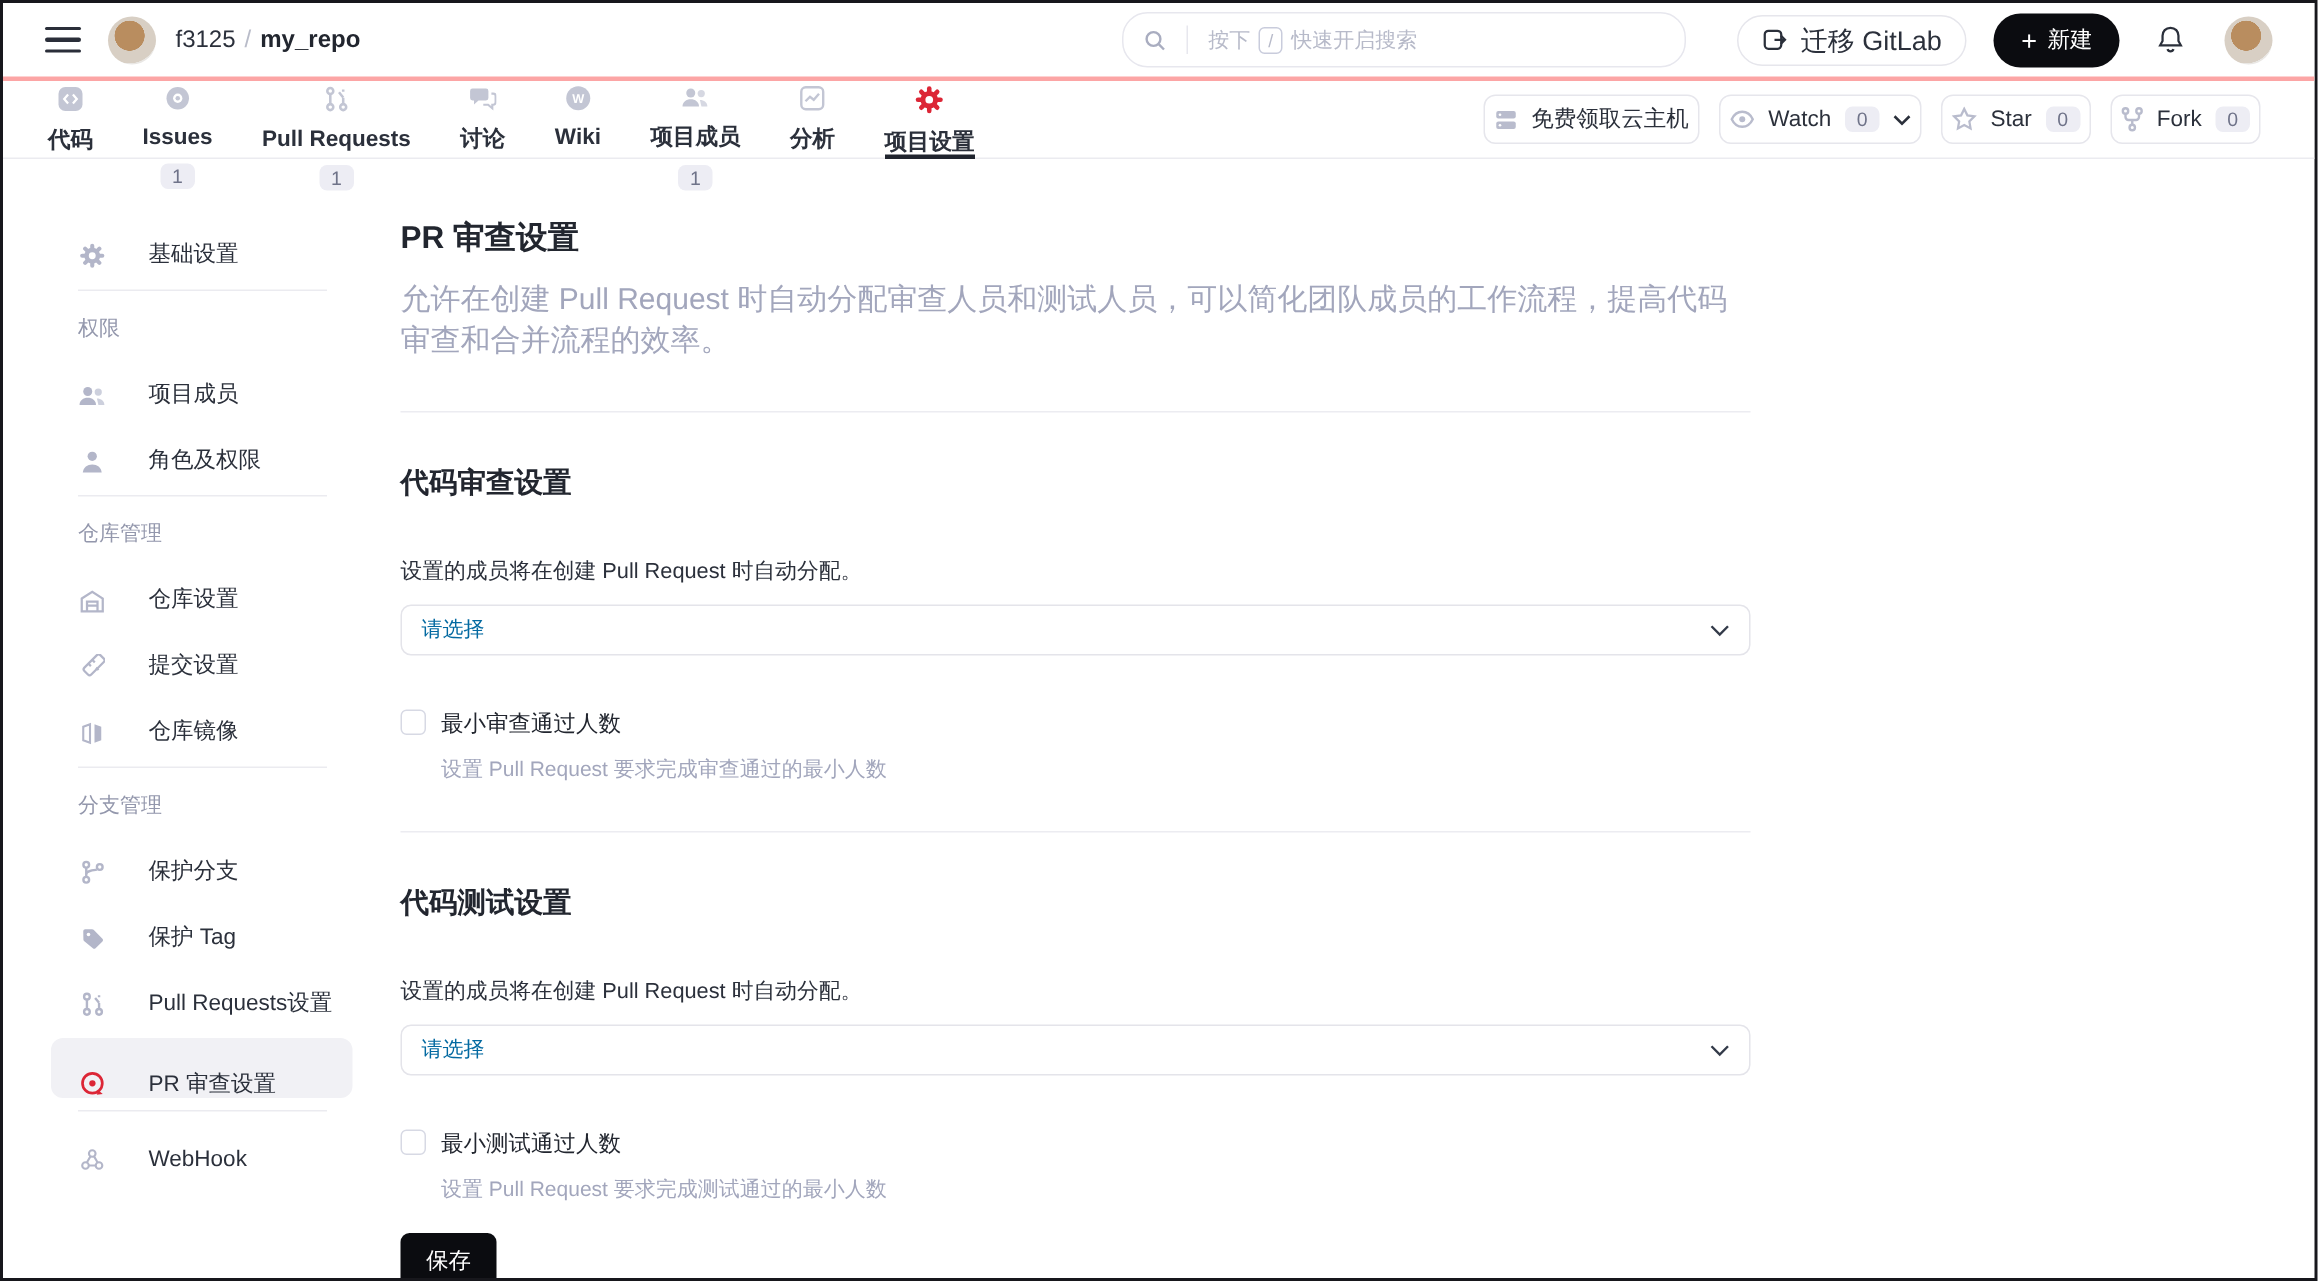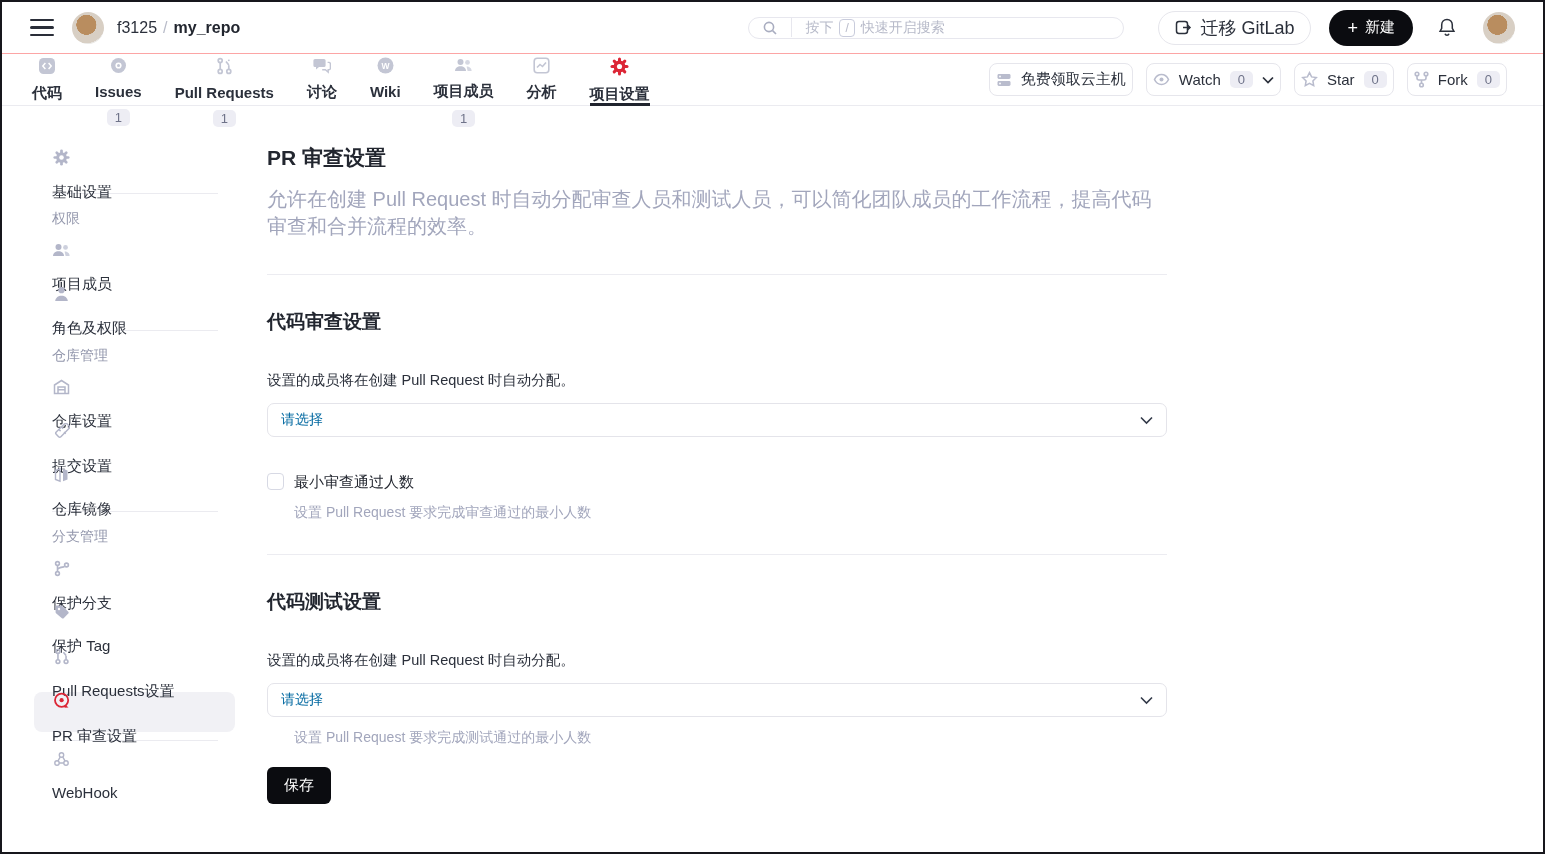--- a/index.html
+++ b/index.html
@@ -4,48 +4,48 @@
 <style>
   * { margin:0; padding:0; box-sizing:border-box; }
   html,body { width:1545px; height:854px; }
   body {
     font-family:"Liberation Sans","DejaVu Sans",sans-serif;
     background:#fff; color:#2b303b;
     border:2px solid #17171c;
     overflow:hidden;
   }
   
-  .header { height:52px; display:flex; align-items:center; padding:0 28px 0 28px; border-bottom:1px solid #fca5a5; background:#fff; }
+  .header { height:52px; display:flex; align-items:center; padding:0 28px 0 28px; border-bottom:3px solid #fca5a5; background:#fff; }
   .hamburger { width:24px; cursor:pointer; display:flex; flex-direction:column; gap:5px; }
   .hamburger span { display:block; height:2.5px; background:#2a2e39; border-radius:2px; }
   .avatar { width:32px; height:32px; border-radius:50%; background:radial-gradient(circle at 45% 40%, #b98d5f 0 38%, #d8cfc4 39% 70%, #e9e7e4 71%); flex-shrink:0; }
   .crumb { margin-left:13px; font-size:16px; display:flex; align-items:center; gap:6px; }
   .crumb .owner { color:#2b303b; }
   .crumb .sep { color:#b9bcc9; }
   .crumb .repo { font-weight:700; color:#22262f; }
-  .search { margin-left:auto; width:376px; height:22px; border:1px solid #e7e7ee; border-radius:17px; display:flex; align-items:center; color:#b7bac9; font-size:14px; background:#fff; cursor:text; }
+  .search { margin-left:auto; width:376px; height:37px; border:1px solid #e7e7ee; border-radius:17px; display:flex; align-items:center; color:#b7bac9; font-size:14px; background:#fff; cursor:text; }
   .search .mag { margin-left:13px; display:flex; }
   .search .vsep { width:1px; height:19px; background:#e7e7ee; margin:0 13px; }
   .keycap { display:inline-block; border:1px solid #c9ccdc; border-radius:4px; padding:0px 5px; font-size:12px; line-height:16px; margin:0 6px; color:#b7bac9; }
   .btn-outline-pill { margin-left:34px; height:34px; border:1px solid #e6e6ec; border-radius:17px; background:#fff; display:flex; align-items:center; gap:8px; padding:0 16px; font-size:18px; color:#2b303b; cursor:pointer; }
   .btn-new { margin-left:18px; height:36px; border:none; border-radius:18px; background:#0b0c10; color:#fff; display:flex; align-items:center; gap:7px; padding:0 18px; font-size:15px; cursor:pointer; }
   .btn-new .plus { font-size:18px; line-height:1; }
   .bell { margin-left:24px; display:flex; cursor:pointer; }
   .header .avatar.user { margin-left:26px; cursor:pointer; }
   
   .tabbar { height:52px; display:flex; align-items:center; padding:0 36px 0 30px; border-bottom:1px solid #ebebf0; background:#fff; }
   .tab { height:52px; display:flex; align-items:center; gap:9px; margin-right:33px; font-size:15px; font-weight:600; color:#2b303b; border-bottom:3px solid transparent; padding-top:3px; cursor:pointer; white-space:nowrap;flex-direction:column; }
   .tab.active { border-bottom-color:#20242e; }
   .badge { background:#ededf4; color:#6f7389; font-size:13px; font-weight:400; border-radius:5px; padding:1px 8px; }
   .tab-actions { margin-left:auto; display:flex; gap:13px; align-items:center; }
   .action-btn { height:33px; border:1px solid #e6e6ec; border-radius:8px; background:#fff; display:flex; align-items:center; gap:9px; padding:0 6px; font-size:15px; font-weight:500; color:#2b303b; cursor:pointer; white-space:nowrap; }
   
   .content { display:flex; align-items:flex-start; height:750px; }
   .sidebar { width:201px; margin-left:32px; padding-top:43px; flex-shrink:0; }
-  .s-item { width:201px; height:30px; margin-bottom:14px; display:flex; align-items:flex-start; gap:17px; padding-left:18px; font-size:15px; color:#2b303b; cursor:pointer; border-radius:8px;flex-direction:column; }
+  .s-item { width:201px; height:30px; margin-bottom:14px; display:flex; align-items:flex-end; gap:28px; padding-left:18px; font-size:15px; color:#2b303b; cursor:pointer; border-radius:8px; }
   .s-item.active { height:40px; background:#f1f1f5; margin-bottom:8px; }
   .s-item .ic { display:flex; width:19px; justify-content:center; }
   .s-section { height:30px; margin-bottom:8px; display:flex; align-items:center; padding-left:18px; font-size:14px; color:#9397ac; }
   .s-divider { height:1px; background:#ebebf0; margin:8px 0 10px 18px; width:166px; }
   
   .main { margin-left:32px; padding-top:38px; width:900px; }
   .page-title { font-size:21px; font-weight:700; color:#22262f; }
   .page-sub { margin-top:14px; font-size:20px; color:#a2a6bc; }
   .divider { width:900px; height:1px; background:#ececf1; margin-top:34px; }
   .divider.d2 { margin-top:32px; }
@@ -408,17 +408,21 @@
     <h2 class="sec">代码测试设置</h2>
     <div class="form-label">设置的成员将在创建 Pull Request 时自动分配。</div>
     <div class="select">
       <span>请选择</span>
       <span>
           <svg width="13" height="9" viewBox="0 0 13 9" fill="none" stroke="#333a49" stroke-width="1.6">
             <polyline points="1,1.5 6.5,7 12,1.5"></polyline>
           </svg>
         </span>
     </div>
+    <div class="check-row">
+      <span class="checkbox"></span>
+      <span>最小测试通过人数</span>
+    </div>
     <div class="help">设置 Pull Request 要求完成测试通过的最小人数</div>
 
     <button class="save-btn">保存</button>
   </div>
 </div>
 
 </body></html>

